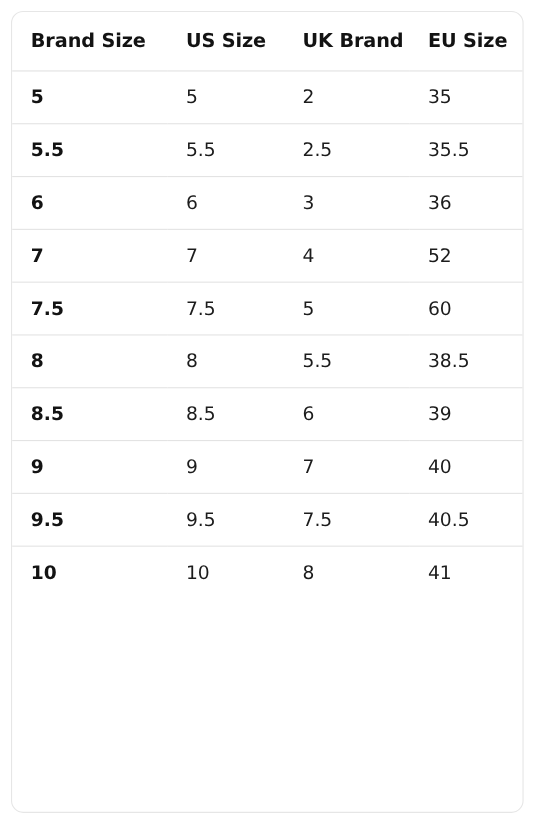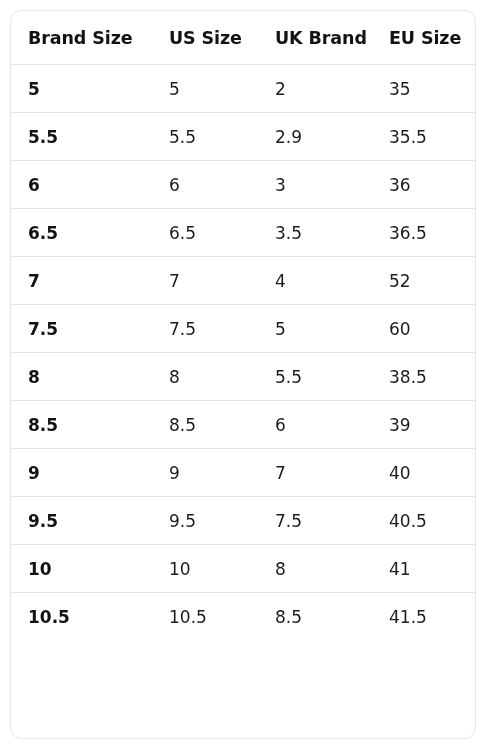--- a/index.html
+++ b/index.html
@@ -101,34 +101,28 @@
     <tbody id="table-body">
         <tr>
           <td class="c0 brand-cell">5</td>
           <td class="c1">5</td>
           <td class="c2">2</td>
           <td class="c3">35</td>
         </tr>
         <tr>
           <td class="c0 brand-cell">5.5</td>
           <td class="c1">5.5</td>
-          <td class="c2">2.9</td>
+          <td class="c2">2.5</td>
           <td class="c3">35.5</td>
         </tr>
         <tr>
           <td class="c0 brand-cell">6</td>
           <td class="c1">6</td>
           <td class="c2">3</td>
           <td class="c3">36</td>
-        </tr>
-        <tr>
-          <td class="c0 brand-cell">6.5</td>
-          <td class="c1">6.5</td>
-          <td class="c2">3.5</td>
-          <td class="c3">36.5</td>
         </tr>
         <tr>
           <td class="c0 brand-cell">7</td>
           <td class="c1">7</td>
           <td class="c2">4</td>
           <td class="c3">52</td>
         </tr>
         <tr>
           <td class="c0 brand-cell">7.5</td>
           <td class="c1">7.5</td>
@@ -158,21 +152,15 @@
           <td class="c1">9.5</td>
           <td class="c2">7.5</td>
           <td class="c3">40.5</td>
         </tr>
         <tr>
           <td class="c0 brand-cell">10</td>
           <td class="c1">10</td>
           <td class="c2">8</td>
           <td class="c3">41</td>
         </tr>
-        <tr>
-          <td class="c0 brand-cell">10.5</td>
-          <td class="c1">10.5</td>
-          <td class="c2">8.5</td>
-          <td class="c3">41.5</td>
-        </tr>
       </tbody>
   </table>
 </div>
 
 </body></html>

